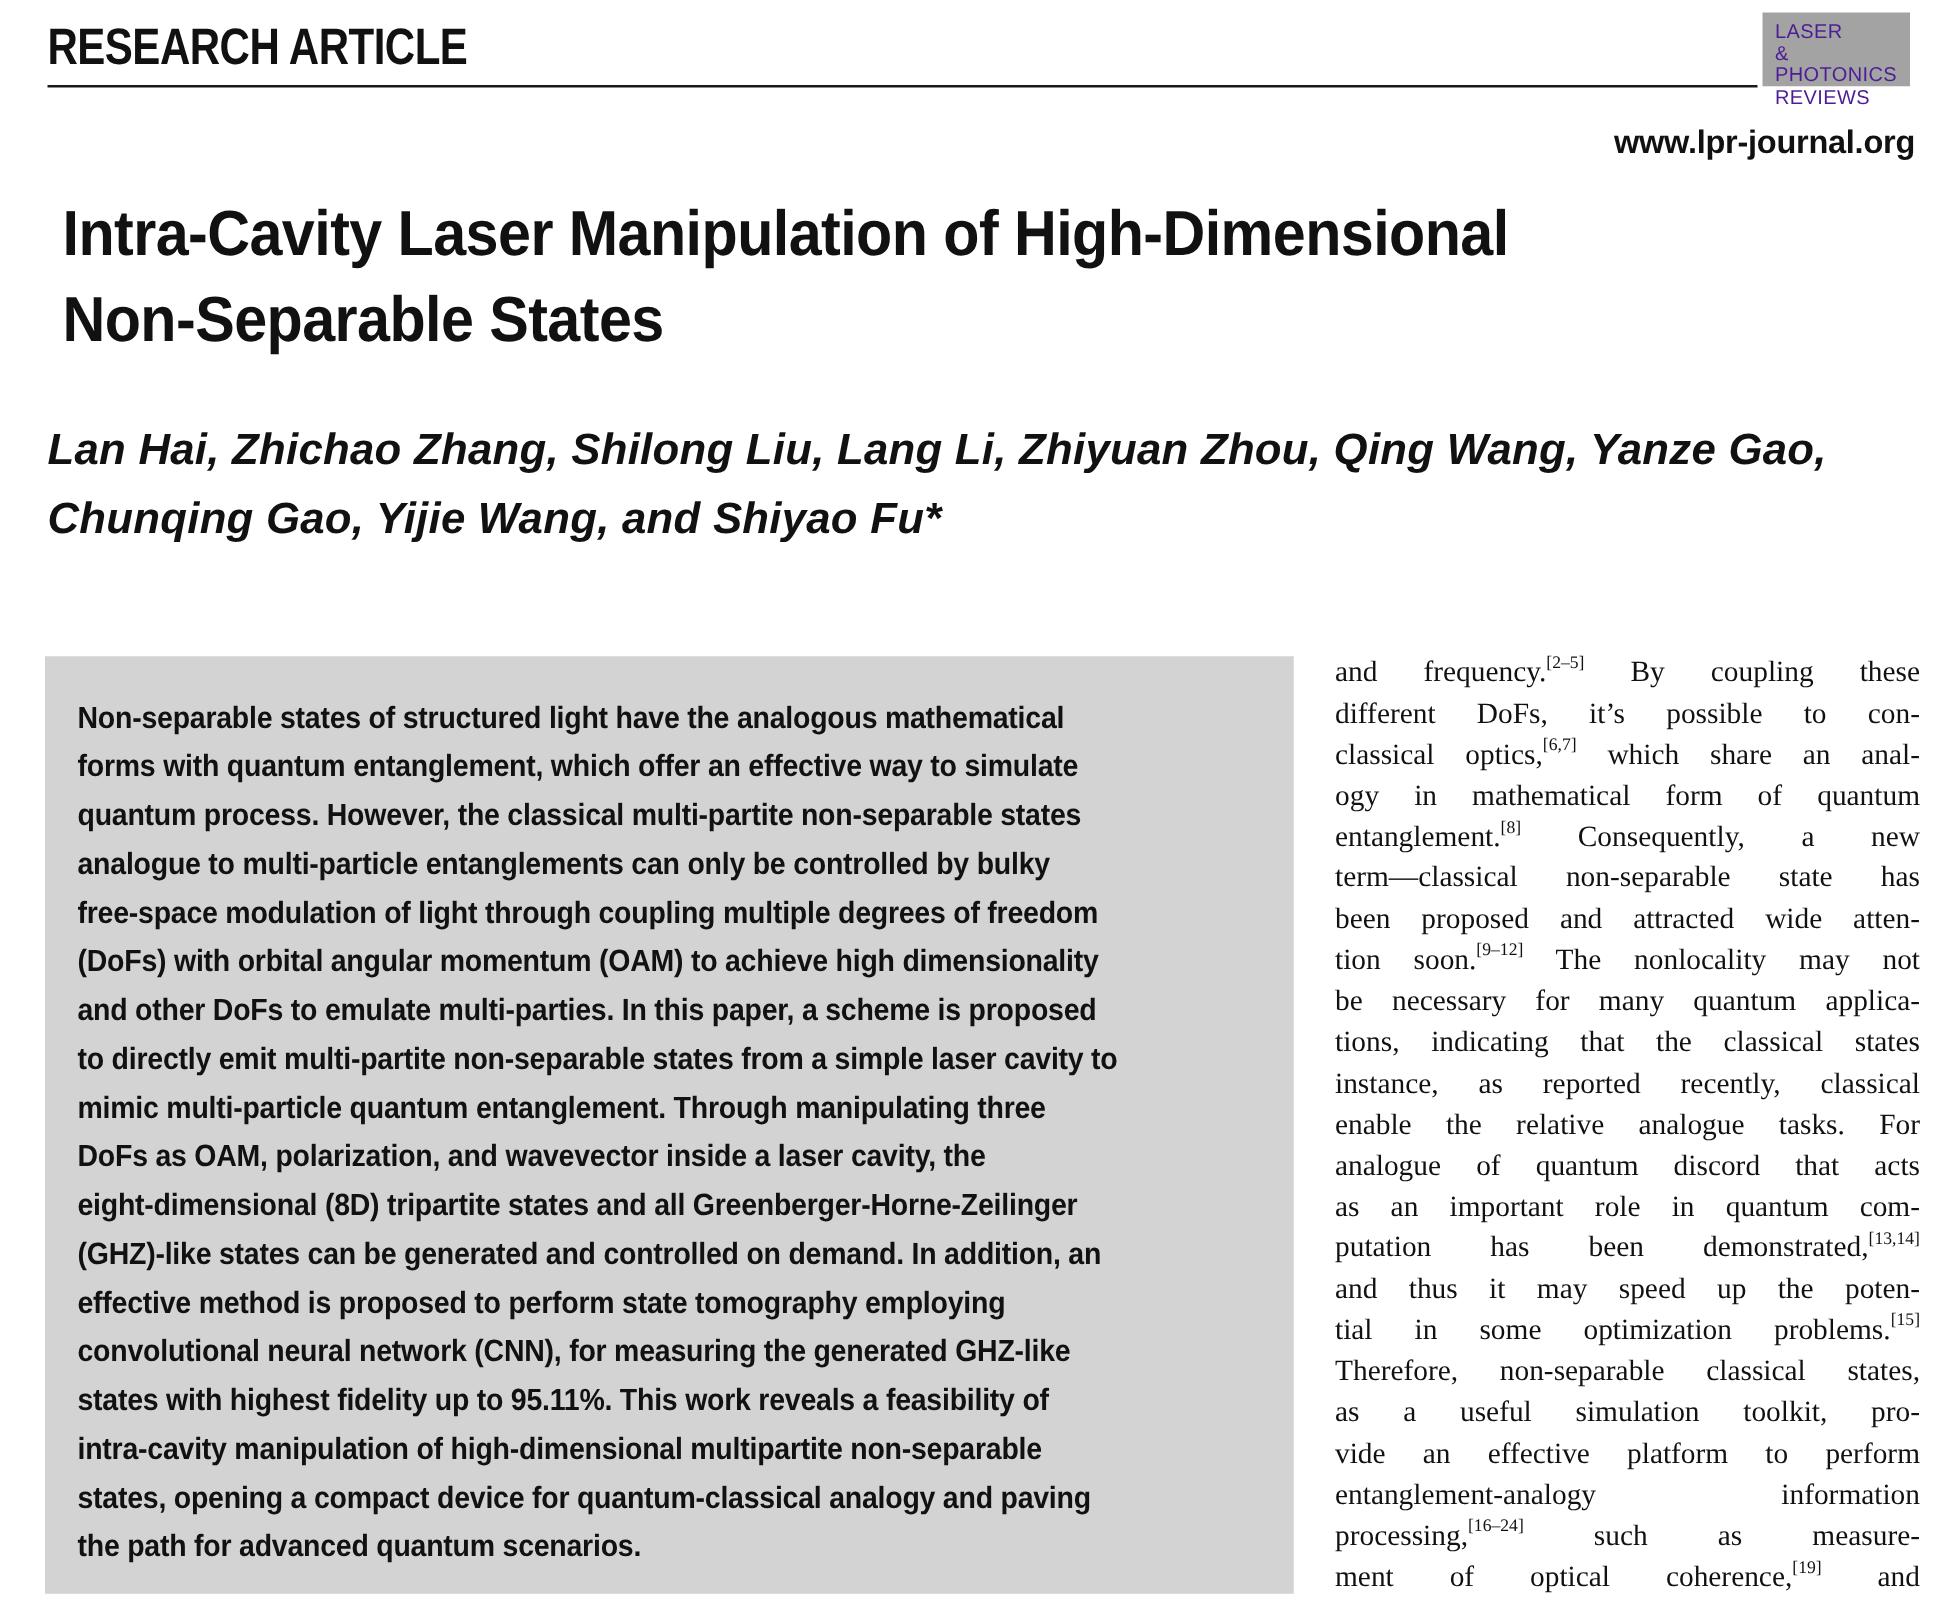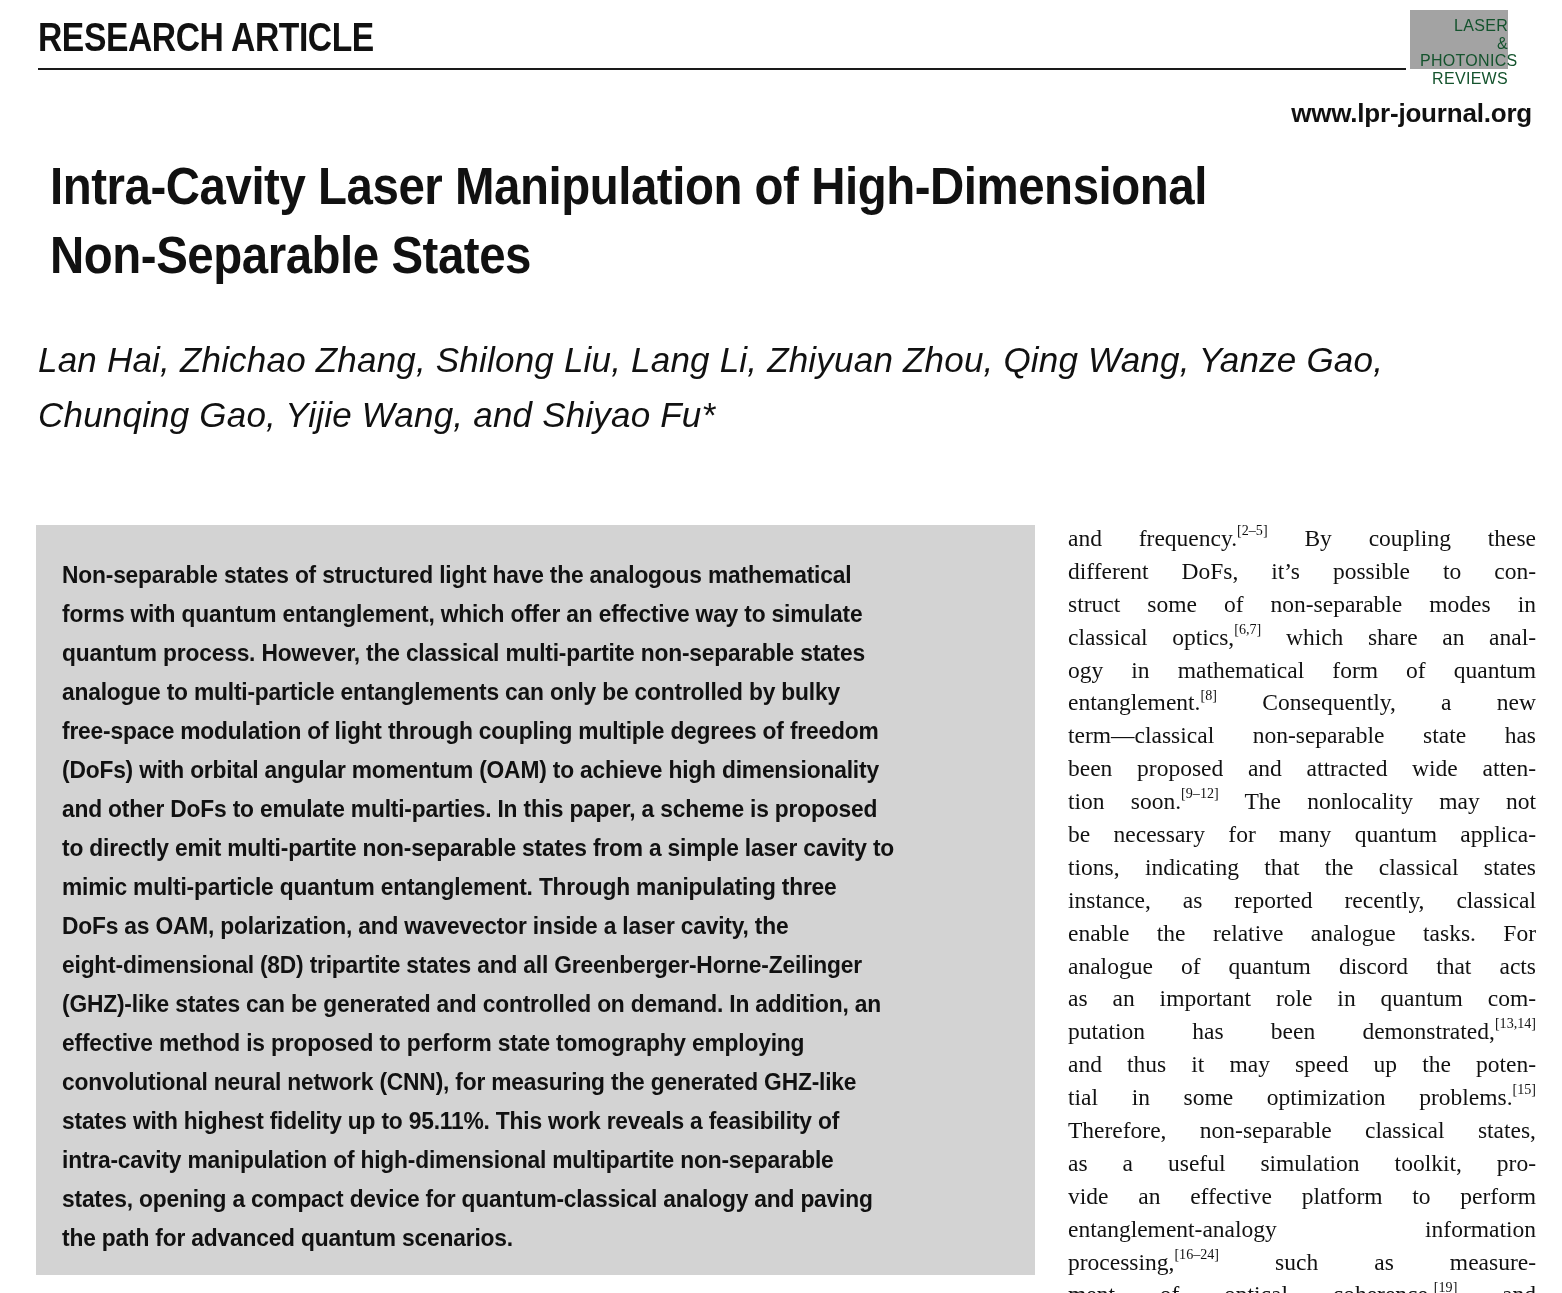--- a/index.html
+++ b/index.html
@@ -17,45 +17,45 @@
     font-size:41px;font-weight:900;letter-spacing:-0.5px;
     transform:scaleX(0.82);transform-origin:0 50%;
     white-space:nowrap;
   }
   .header-rule{
     position:absolute;left:38px;top:68px;
     width:1368px;height:2px;background:#1a1a1a;
   }
   .logo-box{
     position:absolute;left:1410px;top:10px;
-    width:98px;height:59px;
-    background:#a3a3a3;color:#14532d;
+    width:118px;height:59px;
+    background:#a3a3a3;color:#4c1d95;
     padding:7px 0 0 10px;box-sizing:border-box;
-    font-size:16px;line-height:17.5px;letter-spacing:0.3px;text-align:right;
+    font-size:16px;line-height:17.5px;letter-spacing:0.3px;
   }
   .site-url{
     position:absolute;right:30px;top:98px;
     font-size:26px;font-weight:bold;letter-spacing:-0.2px;
     white-space:nowrap;
   }
   
   .title-block{
     position:absolute;left:38px;top:152px;width:1500px;margin-left:12px;
   }
   .title-block>div{
     font-size:51px;font-weight:bold;line-height:69px;
     letter-spacing:-0.5px;
     transform:scaleX(0.93);transform-origin:0 50%;
     white-space:nowrap;
   }
   .authors-block{
     position:absolute;left:38px;top:332px;width:1500px;
   }
   .authors-block>div{
-    font-size:35px;font-style:italic;font-weight:400;line-height:55px;
+    font-size:35px;font-style:italic;font-weight:700;line-height:55px;
     letter-spacing:0.2px;
     white-space:nowrap;
   }
   
   .abstract-box{
     position:absolute;left:36px;top:525px;
     width:999px;height:750px;
     background:#d3d3d3;
     padding:30px 44px 0 26px;box-sizing:border-box;
   }
@@ -125,21 +125,20 @@
       <div>convolutional neural network (CNN), for measuring the generated GHZ-like</div>
       <div>states with highest fidelity up to 95.11%. This work reveals a feasibility of</div>
       <div>intra-cavity manipulation of high-dimensional multipartite non-separable</div>
       <div>states, opening a compact device for quantum-classical analogy and paving</div>
       <div>the path for advanced quantum scenarios.</div>
     </div>
 
   <div class="body-col">
       <div>and frequency.<sup>[2–5]</sup> By coupling these</div>
       <div>different DoFs, it’s possible to con-</div>
-      <div>struct some of non-separable modes in</div>
       <div>classical optics,<sup>[6,7]</sup> which share an anal-</div>
       <div>ogy in mathematical form of quantum</div>
       <div>entanglement.<sup>[8]</sup> Consequently, a new</div>
       <div>term—classical non-separable state has</div>
       <div>been proposed and attracted wide atten-</div>
       <div>tion soon.<sup>[9–12]</sup> The nonlocality may not</div>
       <div>be necessary for many quantum applica-</div>
       <div>tions, indicating that the classical states</div>
       <div>instance, as reported recently, classical</div>
       <div>enable the relative analogue tasks. For</div>

